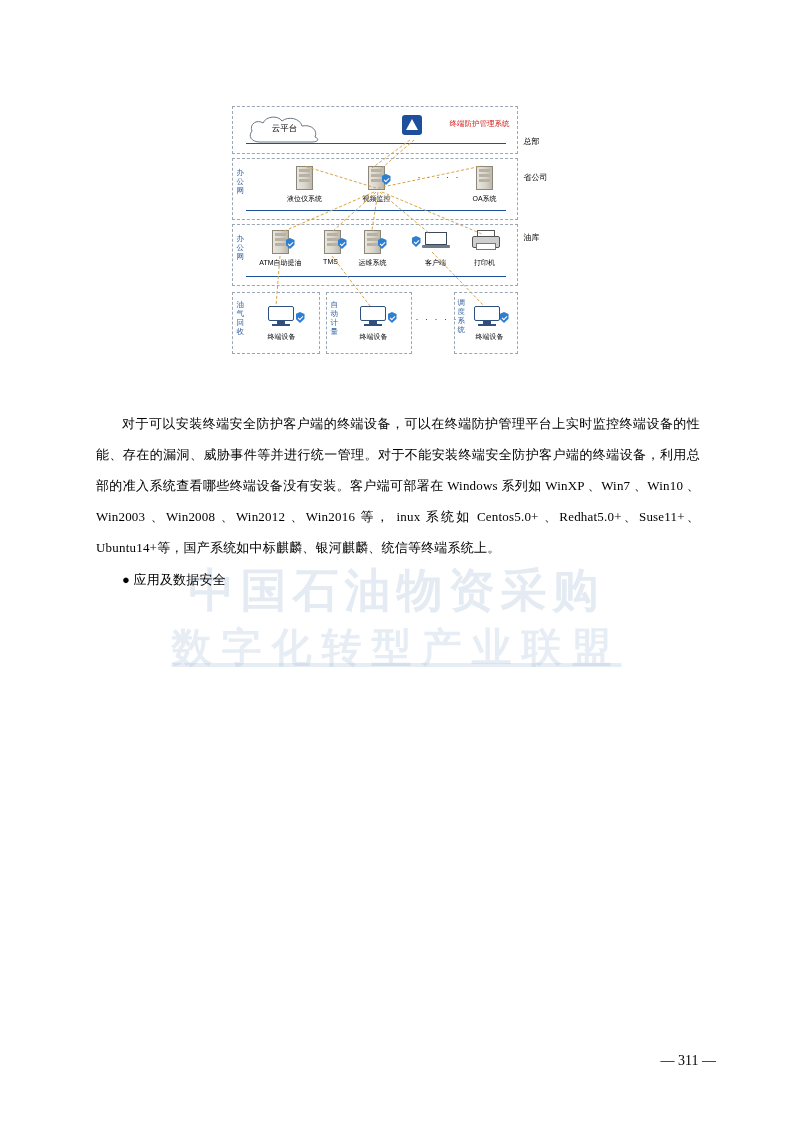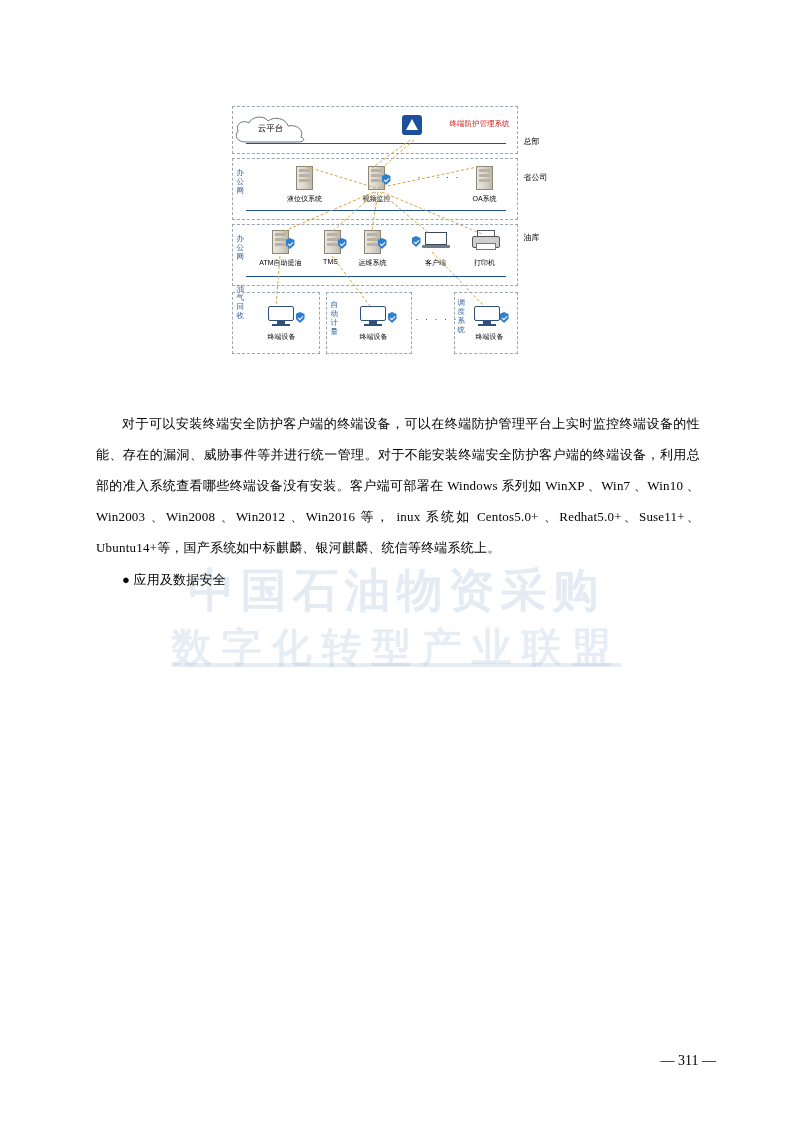--- a/index.html
+++ b/index.html
@@ -280,21 +280,21 @@
 <body>
 
 <div class="watermark">中国石油物资采购</div>
 <div class="watermark line2">数字化转型产业联盟</div>
 
 <div class="figure-wrap">
   <div class="figure">
 
     <div class="fig-band" style="left:0px; top:6px; width:286px; height:48px;"></div>
 
-    <div class="cloud" style="left:0; top:14px;">
+    <div class="cloud" style="left:14px; top:14px;">
       <svg width="78" height="32" viewBox="0 0 78 32" style="position:absolute;left:0;top:0;">
         <path d="M14,28 C5,28 2,22 6,17 C3,10 11,5 17,9 C20,2 32,1 36,7 C42,2 54,4 56,12 C66,10 72,17 69,23 C74,25 72,28 66,28 Z" fill="none" stroke="#6b7885" stroke-width="1"></path>
       </svg>
       <div class="c-txt">云平台</div>
     </div>
 
     <div class="logo-badge" style="left:170px; top:15px;"></div>
     <div class="red-label" style="left:194px; top:19px;">终端防护管理系统</div>
     <div class="conn" style="left:14px; top:43px; width:260px; height:1px; background:#1e4f9c;"></div>
     <div class="side-label" style="left:292px; top:36px;">总部</div>
@@ -367,21 +367,21 @@
       <div class="top"></div>
         <div class="body"></div>
         <div class="out"></div>
     </div>
     <div class="node-label" style="left:232px; top:158px; width:42px;">打印机</div>
 
     <div class="conn" style="left:14px; top:176px; width:260px; height:1px; background:#1e4f9c;"></div>
     <div class="side-label" style="left:292px; top:132px;">油库</div>
 
     <div class="fig-band" style="left:0px; top:192px; width:88px; height:62px;"></div>
-    <div class="vert-label" style="left:5px; top:184px;">油气回收</div>
+    <div class="vert-label" style="left:5px; top:200px;">油气回收</div>
     <div class="monitor" style="left:36px; top:206px;">
       <div class="scr"></div>
         <div class="stand"></div>
         <div class="base"></div>
     </div>
     <div class="shield" style="left:64px; top:212px;"></div>
     <div class="node-label" style="left:28px; top:232px; width:44px;">终端设备</div>
 
     <div class="fig-band" style="left:94px; top:192px; width:86px; height:62px;"></div>
     <div class="vert-label" style="left:99px; top:200px;">自动计量</div>

